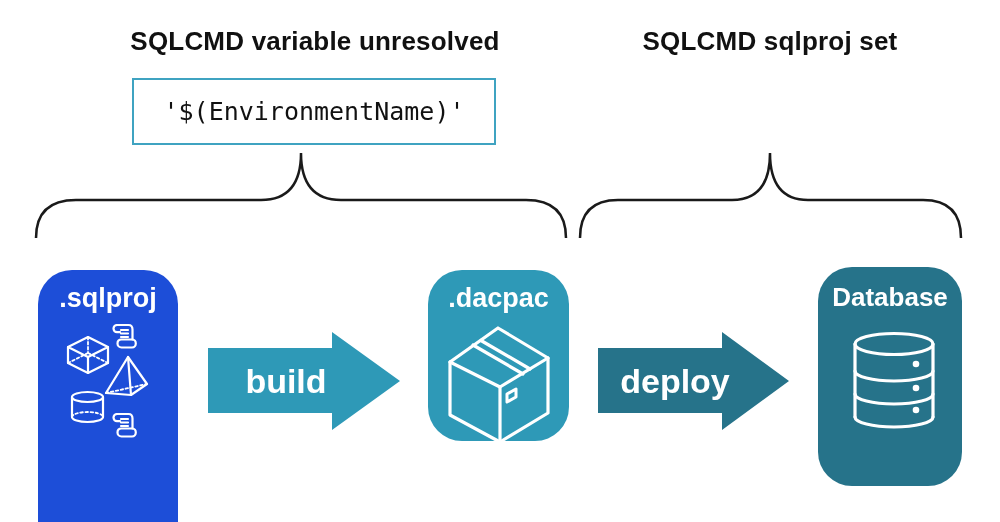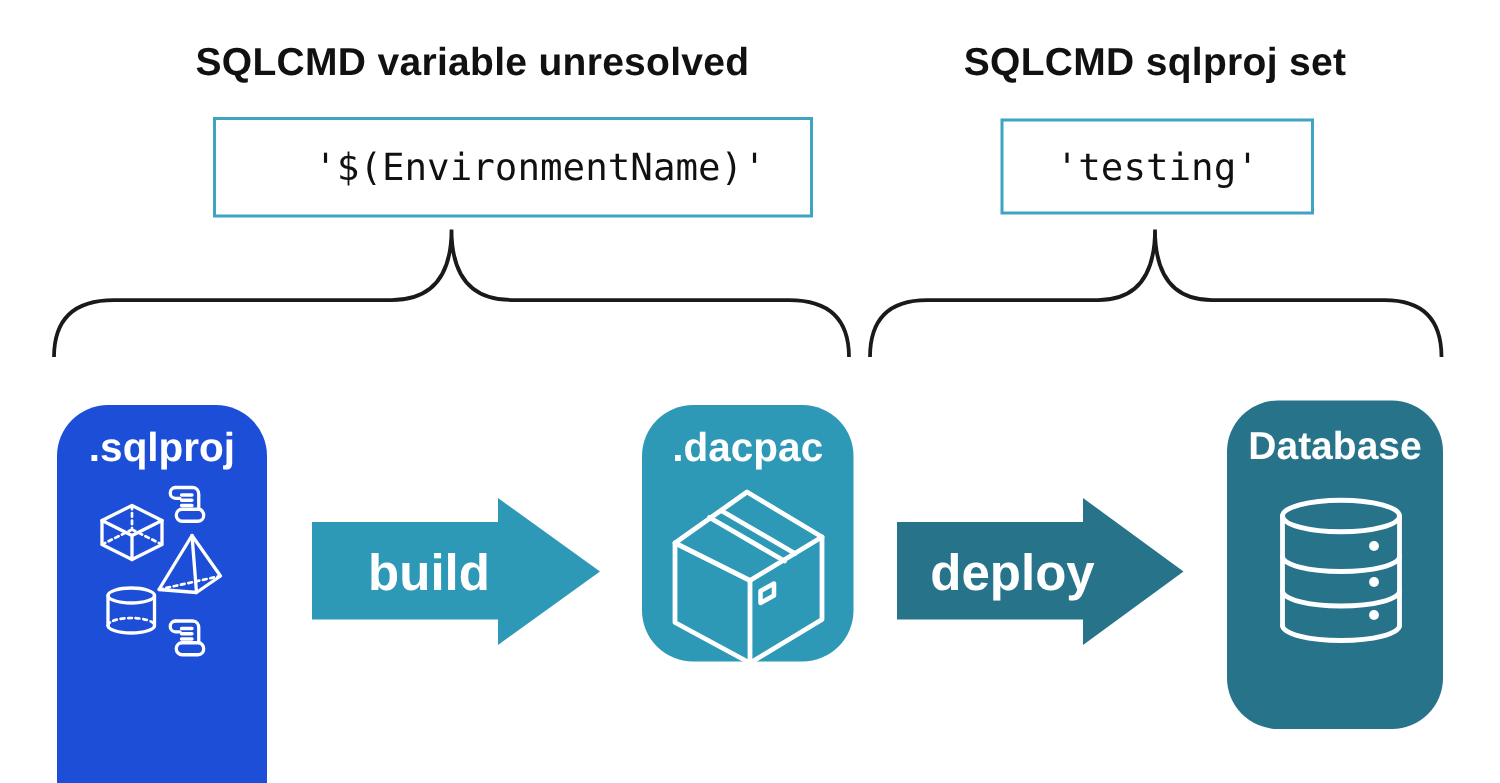--- a/index.html
+++ b/index.html
@@ -13,21 +13,21 @@
     text-align:center;letter-spacing:0.2px;
   }
   #heading-left{left:60px;width:510px;}
   #heading-right{left:565px;width:410px;}
   .code-box{
     position:absolute;border:2.5px solid #3FA3C1;background:#ffffff;
     display:flex;align-items:center;justify-content:center;
     font-family:"DejaVu Sans Mono","Liberation Mono",monospace;
     font-size:25px;color:#111111;white-space:nowrap;
   }
-  #code-box-left{left:142px;top:78px;width:360px;height:63px;padding-left:36px;}
+  #code-box-left{left:132px;top:78px;width:360px;height:63px;}
   #code-box-right{left:667px;top:79px;width:205px;height:60px;}
   .brace{position:absolute;}
   #brace-left{left:30px;top:148px;}
   #brace-right{left:575px;top:148px;}
   .card{position:absolute;border-radius:34px;}
   #card-sqlproj{left:38px;top:270px;width:140px;height:286px;background:#1d4ed8;}
   #card-dacpac{left:428px;top:270px;width:141px;height:171px;background:#2E99B7;}
   #card-database{left:818px;top:267px;width:144px;height:219px;background:#26738A;}
   .card-label{
     text-align:center;color:#ffffff;font-weight:bold;font-size:27px;padding-top:13px;
@@ -48,23 +48,20 @@
 </head>
 <body>
 
 <div id="canvas">
 
   <div class="heading" id="heading-left">SQLCMD variable unresolved</div>
   <div class="heading" id="heading-right">SQLCMD sqlproj set</div>
 
   <div class="code-box" id="code-box-left">
     <span>'$(EnvironmentName)'</span>
-  </div>
-  <div class="code-box" id="code-box-right">
-    <span>'testing'</span>
   </div>
 
   <svg class="brace" id="brace-left" width="545" height="95" viewBox="0 0 545 95">
     <path class="brace-path" d="M6,90 Q6,52 46,52 L231,52 Q271,52 271,5 Q271,52 311,52 L496,52 Q536,52 536,90"></path>
   </svg>
   <svg class="brace" id="brace-right" width="395" height="95" viewBox="0 0 395 95">
     <path class="brace-path" d="M5,90 Q5,52 43,52 L157,52 Q195,52 195,5 Q195,52 233,52 L348,52 Q386,52 386,90"></path>
   </svg>
 
   <div class="card" id="card-sqlproj">

